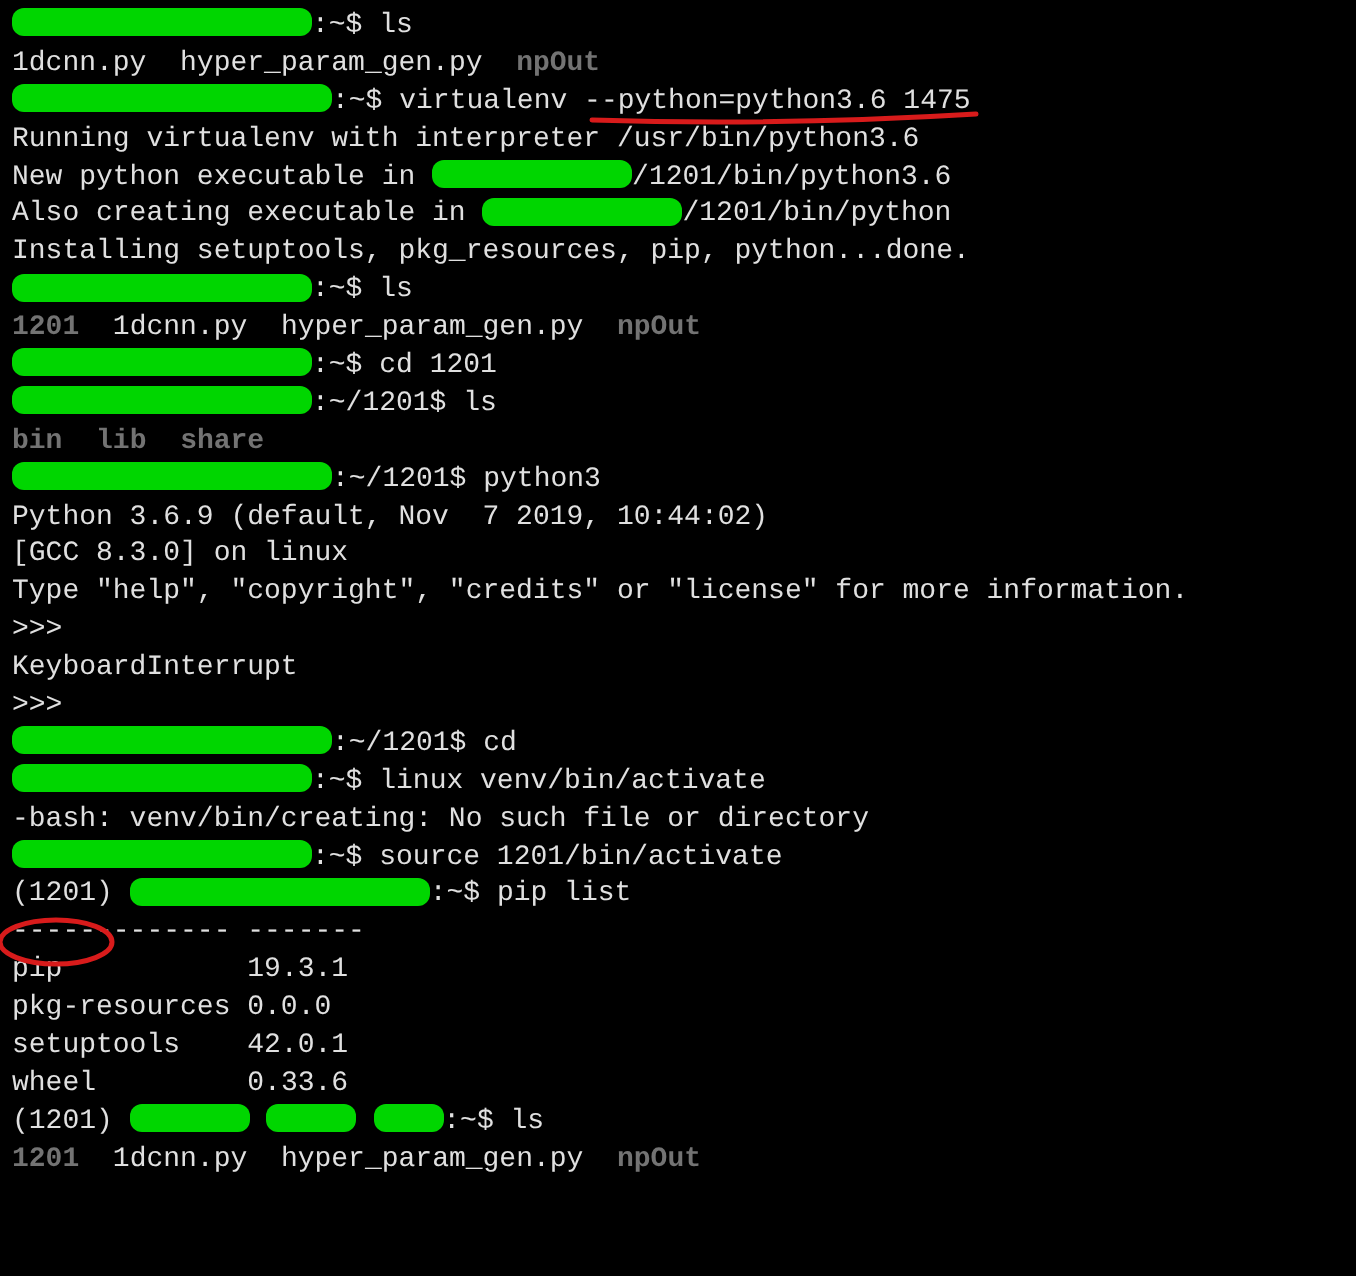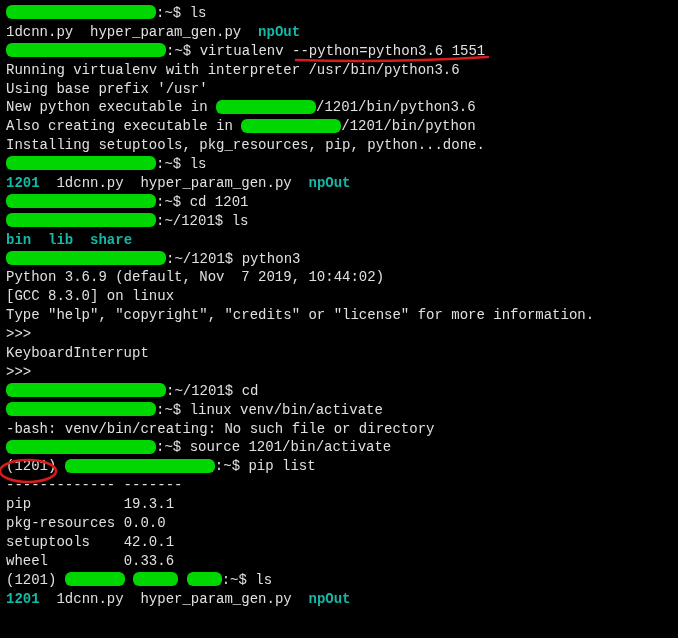--- a/index.html
+++ b/index.html
@@ -9,21 +9,21 @@
     font-family: "Consolas", "Courier New", monospace;
     font-size: 14px;
     line-height: 1.35;
     width: 678px;
     height: 638px;
     padding: 4px 6px;
     overflow: hidden;
     position: relative;
   }
   .line { white-space: pre; position: relative; }
-  .dir { color: #14b8a6; font-weight: bold; }
+  .dir { color: #737373; font-weight: bold; }
   .redact {
     display: inline-block;
     background: #00d600;
     border-radius: 6px;
     height: 14px;
     vertical-align: middle;
     position: relative;
     top: -1px;
   }
   
@@ -36,24 +36,23 @@
 </style>
 </head>
 <body>
 
 <div>
 
 <div class="line"><span class="redact" style="width:150px"></span><span>:~$</span> <span>ls</span></div>
 
 <div class="line"><span>1dcnn.py</span>  <span>hyper_param_gen.py</span>  <span class="dir">npOut</span></div>
 
-<div class="line"><span class="redact" style="width:160px"></span><span>:~$</span> <span>virtualenv --python=python3.6 1551</span></div>
+<div class="line"><span class="redact" style="width:160px"></span><span>:~$</span> <span>virtualenv --python=python3.6 1475</span></div>
 
 <div class="line">Running virtualenv with interpreter /usr/bin/python3.6</div>
-<div class="line">Using base prefix '/usr'</div>
 <div class="line"><span>New python executable in </span><span class="redact" style="width:100px"></span><span>/1201/bin/python3.6</span></div>
 <div class="line"><span>Also creating executable in </span><span class="redact" style="width:100px"></span><span>/1201/bin/python</span></div>
 <div class="line">Installing setuptools, pkg_resources, pip, python...done.</div>
 
 <div class="line"><span class="redact" style="width:150px"></span><span>:~$</span> <span>ls</span></div>
 <div class="line"><span class="dir">1201</span>  <span>1dcnn.py</span>  <span>hyper_param_gen.py</span>  <span class="dir">npOut</span></div>
 
 <div class="line"><span class="redact" style="width:150px"></span><span>:~$</span> <span>cd 1201</span></div>
 
 <div class="line"><span class="redact" style="width:150px"></span><span>:~/1201$</span> <span>ls</span></div>

